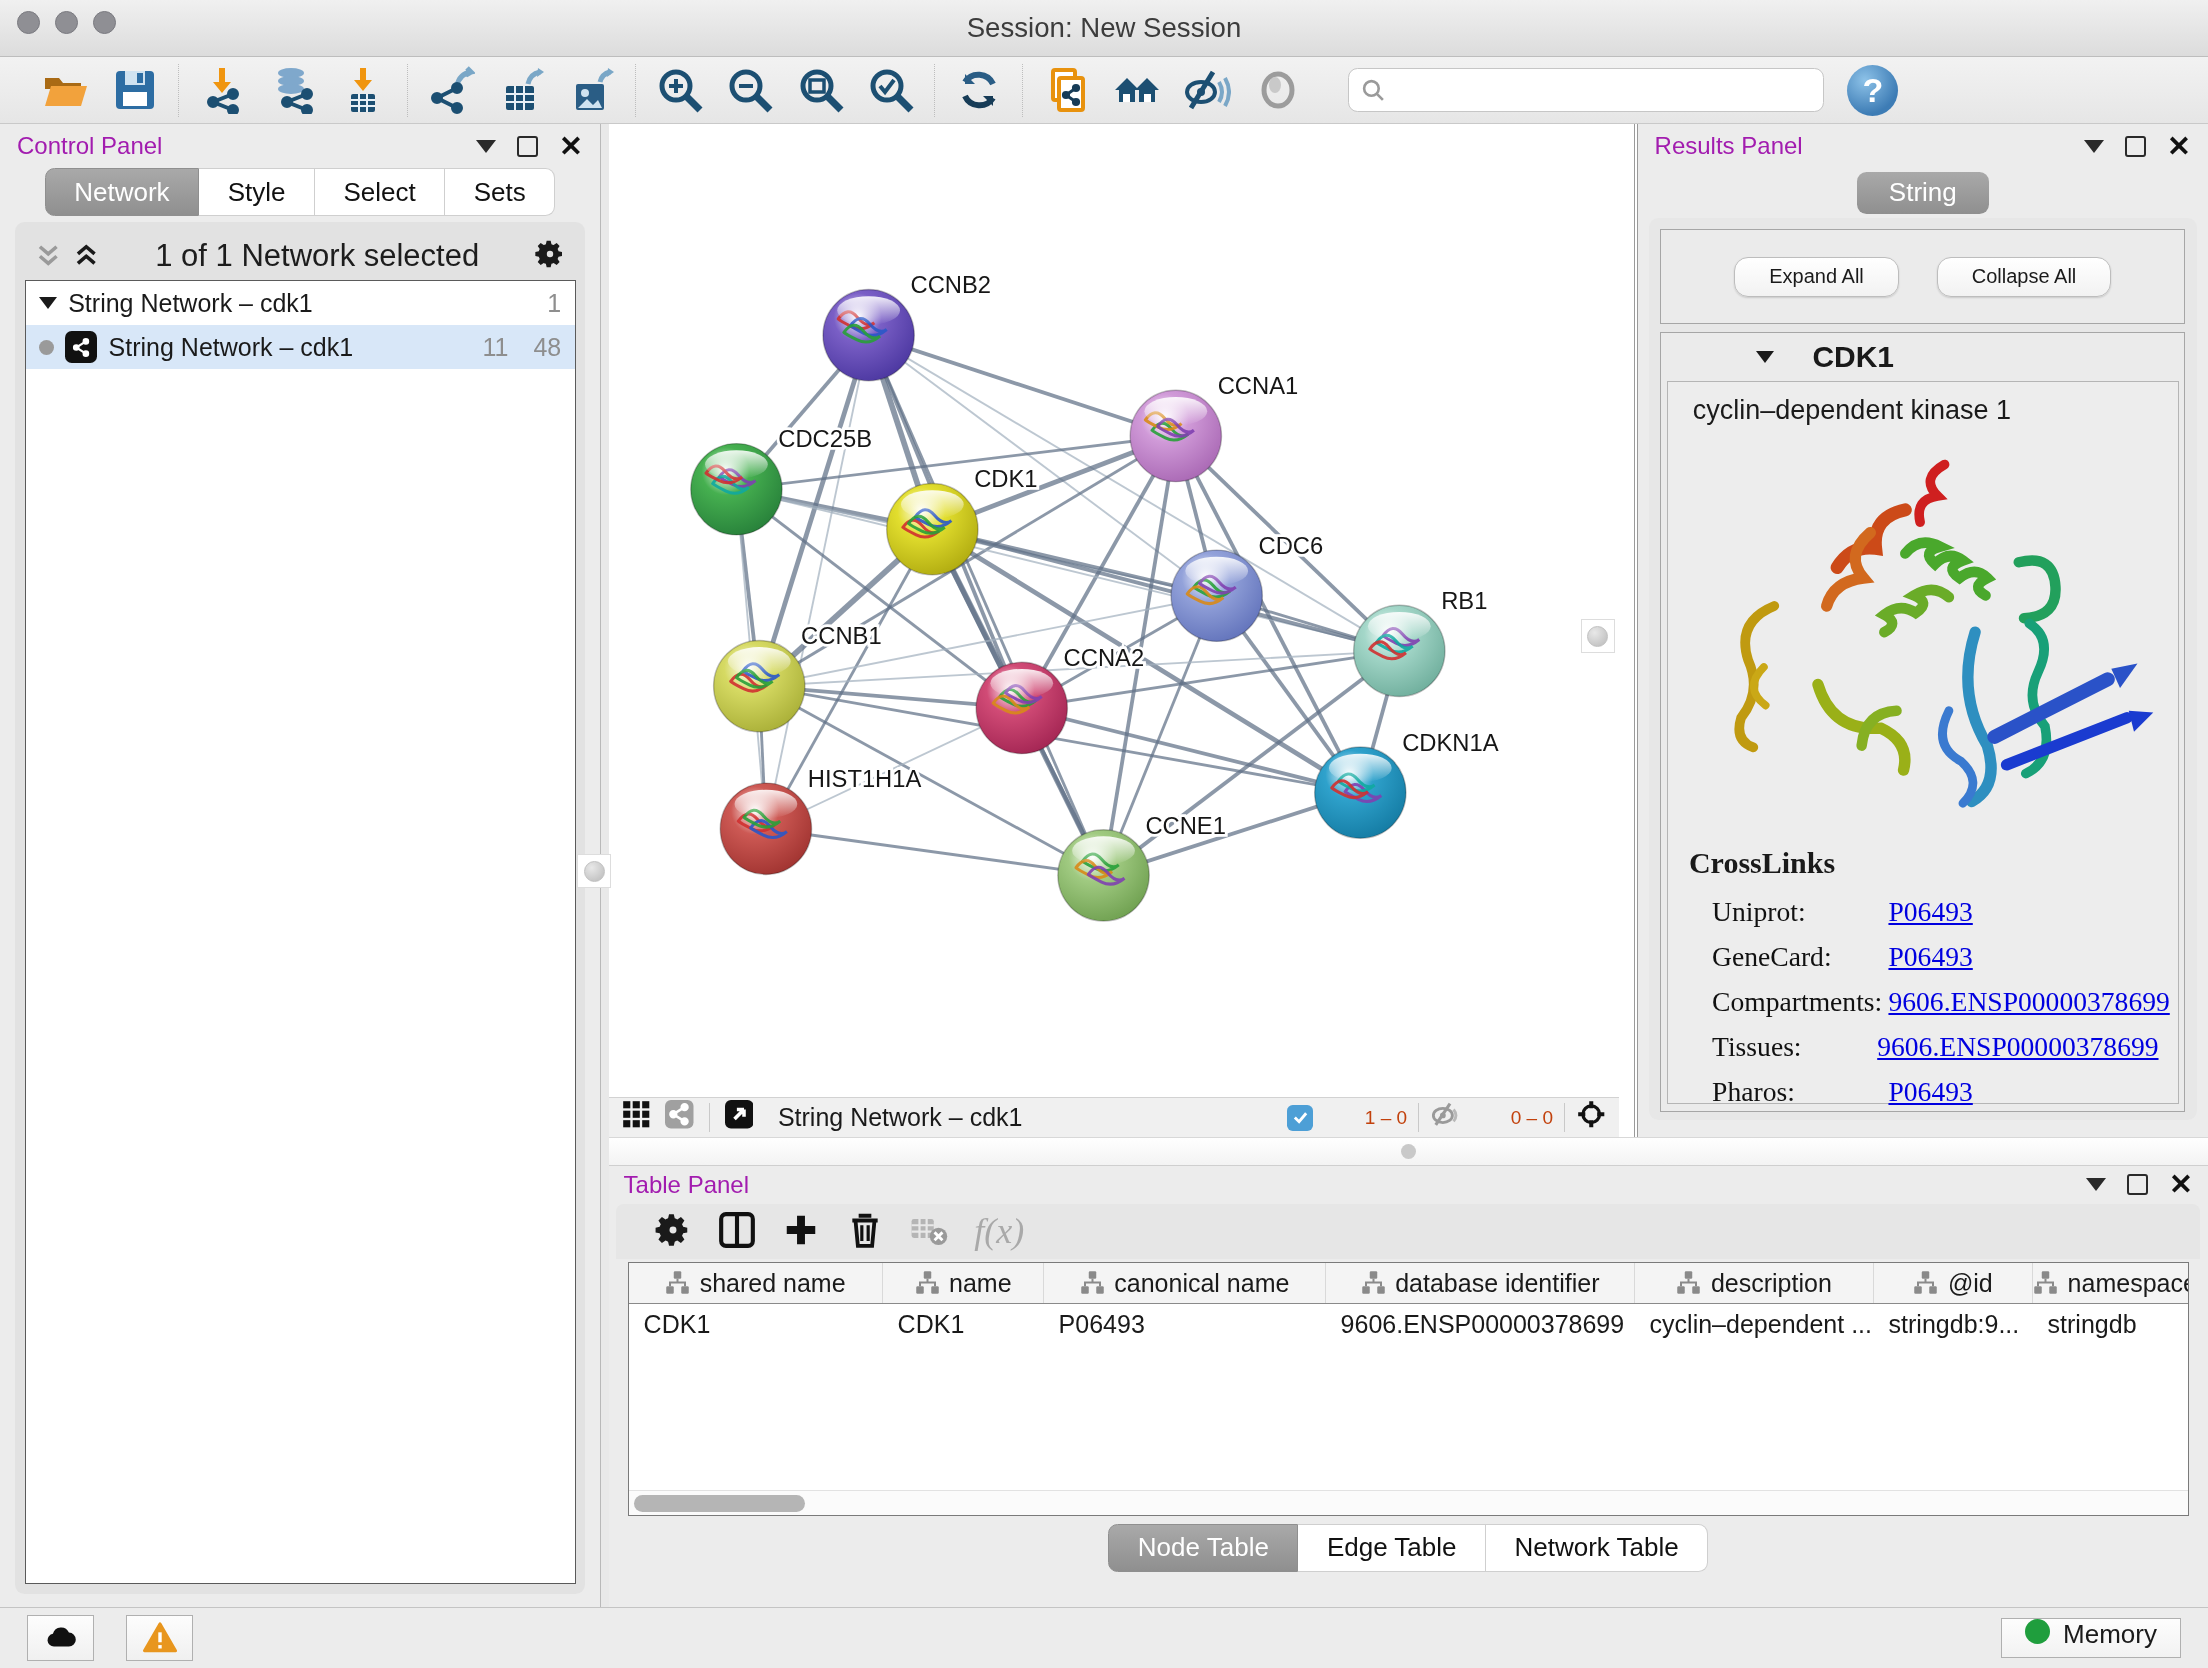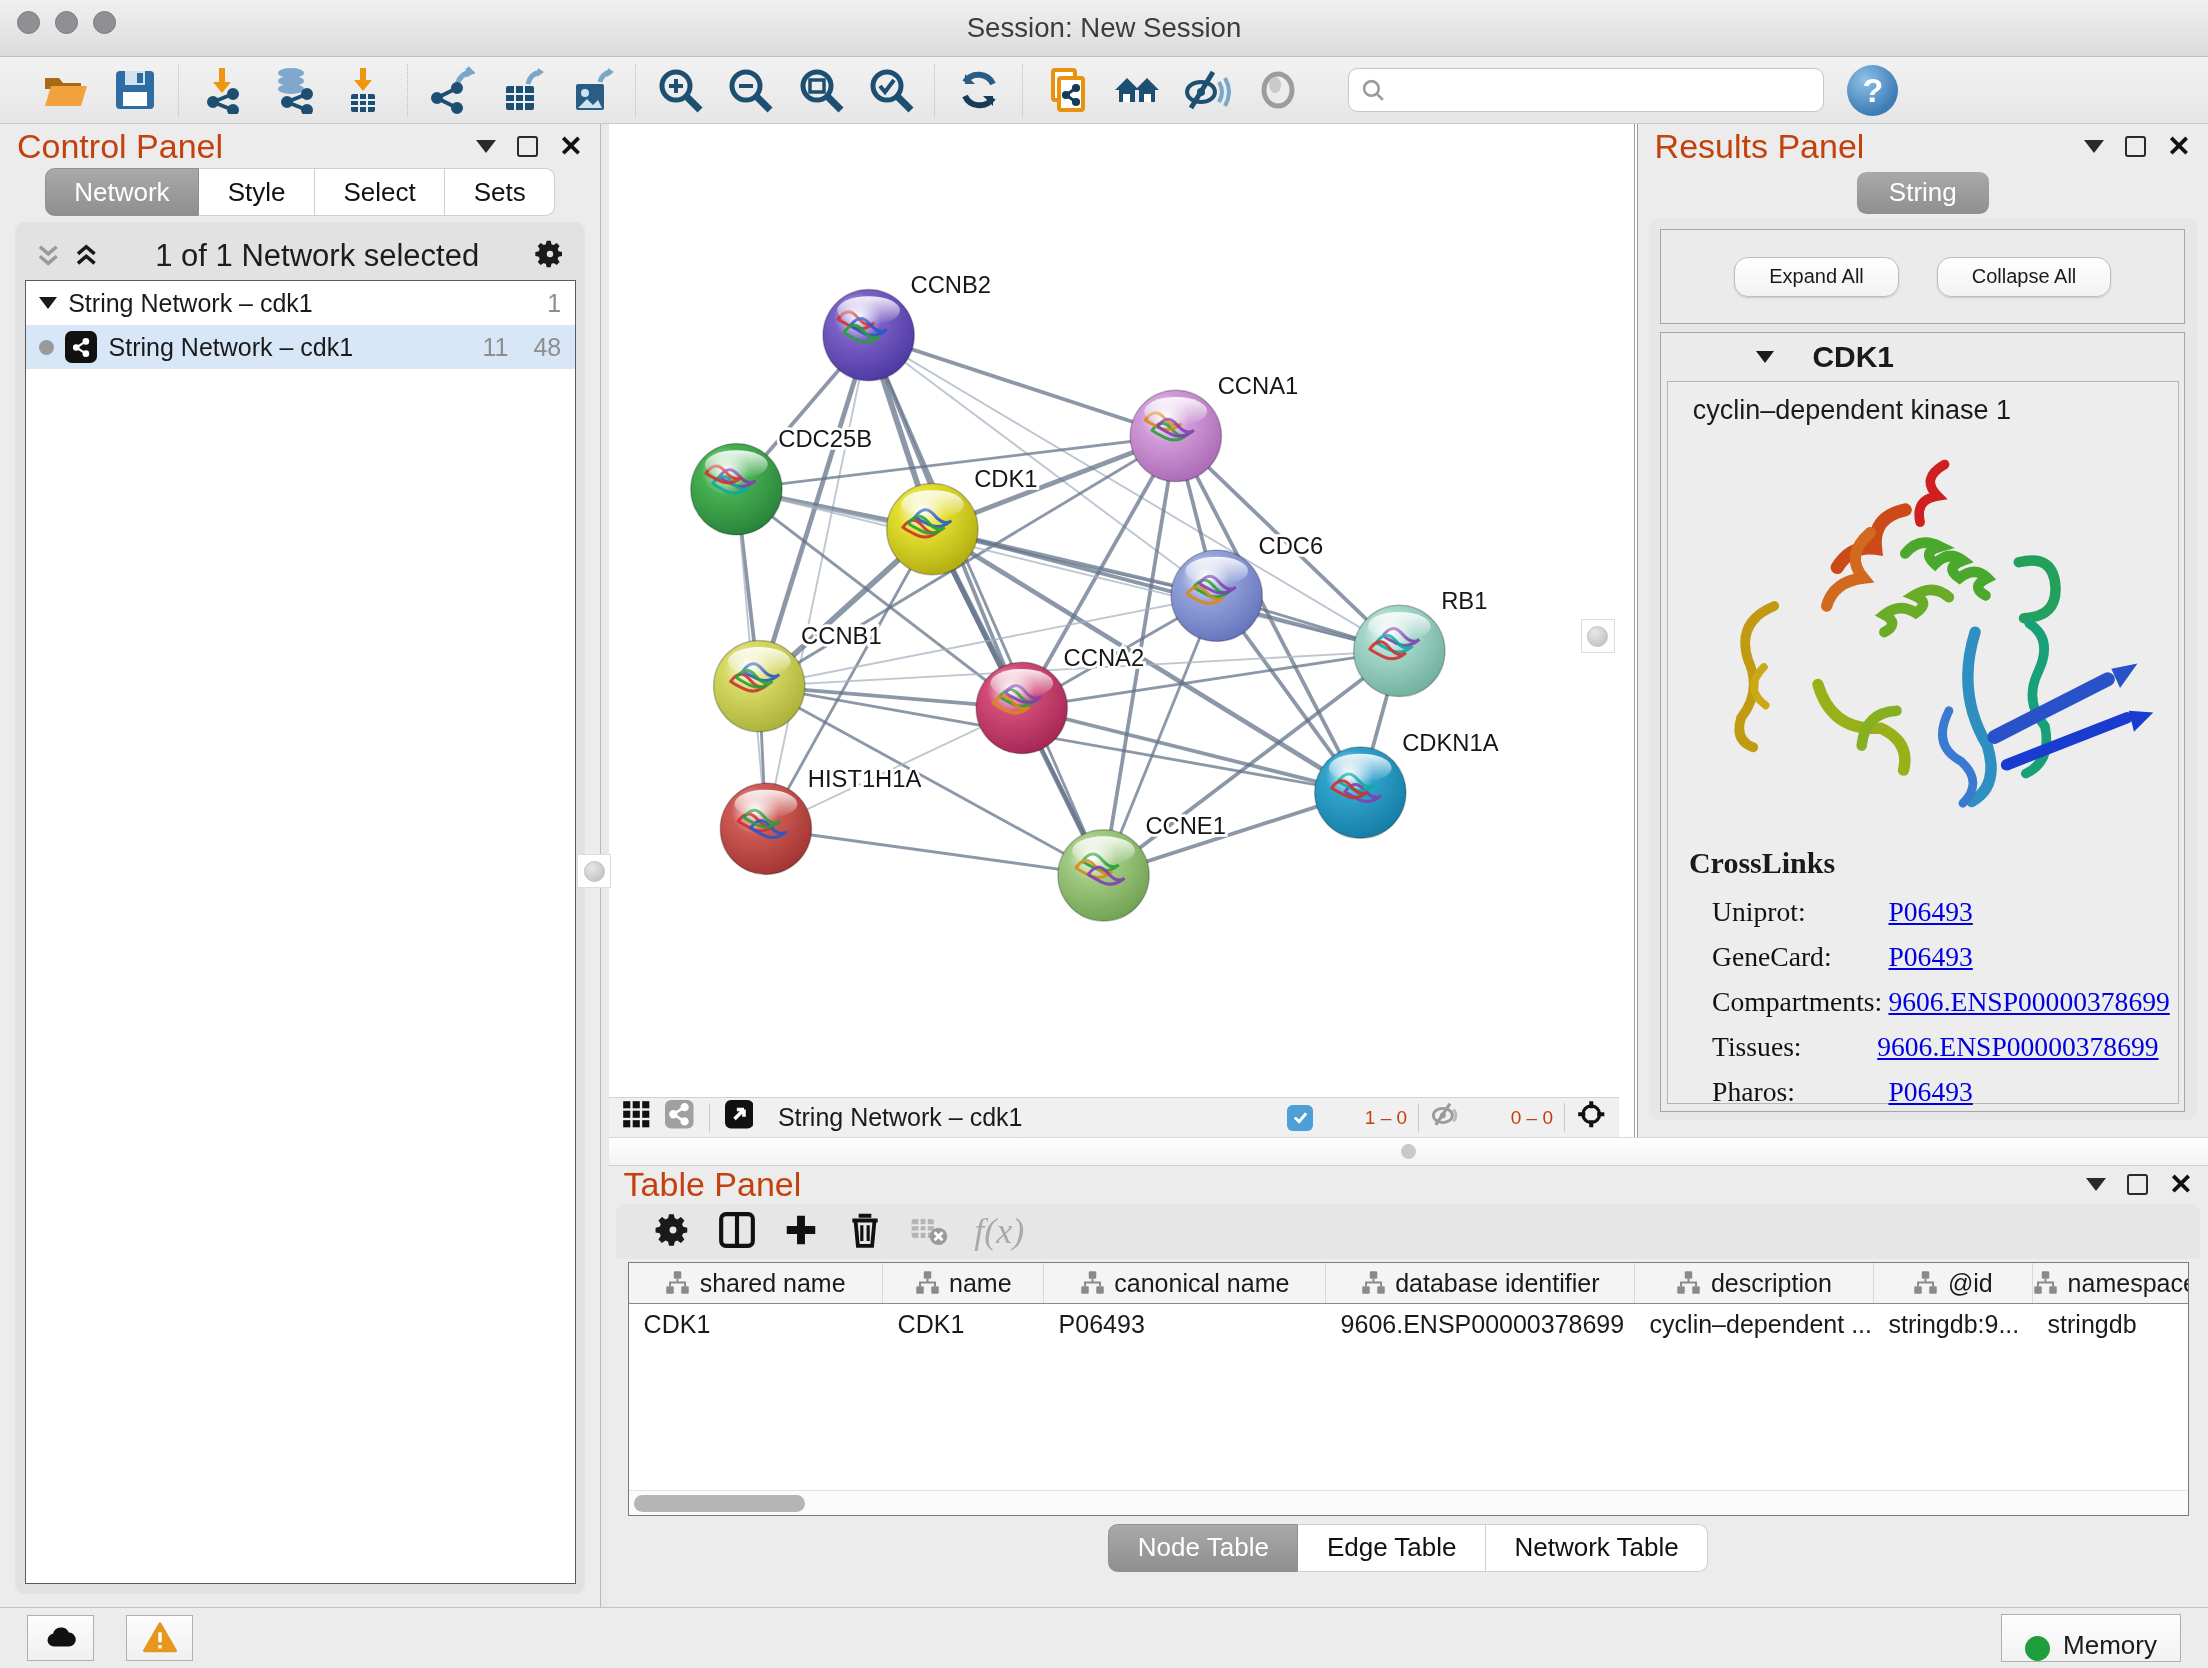--- a/index.html
+++ b/index.html
@@ -22,21 +22,21 @@
   .searchbox svg { width:25px; height:25px; }
   .searchbox input { border:none; outline:none; font-size:25px; flex:1; margin-left:7.6px; background:transparent; }
   .helpbtn { margin-left:23px; width:51px; height:51px; border-radius:50%; background:radial-gradient(circle at 35% 30%, #8dc2e8, #3d7cb5 70%); color:#fff; font-size:34px; font-weight:bold; display:flex; align-items:center; justify-content:center; }
 
   
   .main { flex:1; display:flex; min-height:0; }
 
   
   .control-panel { width:601px; flex:0 0 601px; background:#ececec; border-right:1px solid #b9b9b9; display:flex; flex-direction:column; }
   .panel-header { height:44px; display:flex; align-items:center; padding:0 17px; }
-  .panel-title { font-size:34px; color:#c2410c; }
+  .panel-title { font-size:24px; color:#a21caf; }
   .panel-controls { margin-left:auto; display:flex; align-items:center; gap:21px; }
   .pc-tri { width:0; height:0; border-left:10.5px solid transparent; border-right:10.5px solid transparent; border-top:13.3px solid #2a2a2a; }
   .pc-float { width:21px; height:21px; border:2.9px solid #2a2a2a; border-radius:2.9px; }
   .pc-close { font-size:28.5px; font-weight:bold; color:#111; line-height:1; }
   .segbar { display:flex; justify-content:center; }
   .segbar .seg { font-size:26px; padding:7.6px 28.5px; background:#fff; border:1px solid #cfcfcf; border-left:none; color:#111;text-align:right; }
   .segbar .seg:first-child { border-left:1px solid #cfcfcf; border-radius:9.5px 0 0 9.5px; }
   .segbar .seg:last-child { border-radius:0 9.5px 9.5px 0; }
   .segbar .seg.active { background:linear-gradient(#a9a9a9,#8f8f8f); color:#fff; border-color:#8f8f8f; }
   .cp-inner { margin:5.7px 15px 13.3px 15px; background:#e2e2e2; border-radius:9.5px; flex:1; display:flex; flex-direction:column; padding:9.5px; min-height:0; }
@@ -109,21 +109,21 @@
   .datatable th .hier { width:25px; height:25px; vertical-align:-3.8px; margin-right:9.5px; }
   .datatable td { font-size:25px; height:42px; padding-left:15px; white-space:nowrap; overflow:hidden; }
   .hscroll { position:absolute; bottom:0; left:0; right:0; height:25px; background:#fbfbfb; border-top:1px solid #e2e2e2; }
   .hscroll .thumb { position:absolute; left:5.7px; top:3.8px; width:171px; height:17px; border-radius:8.6px; background:#b5b5b5; }
   .tp-tabs { margin-top:7.6px; display:flex; justify-content:center; }
 
   
   .statusbar { height:61px; flex:0 0 61px; background:#ececec; border-top:1px solid #c4c4c4; display:flex; align-items:center; padding:0 27px; gap:32px; }
   .sb-btn { width:67px; height:46px; background:linear-gradient(#fdfdfd,#f0f0f0); border:1.9px solid #b0b0b0; display:flex; align-items:center; justify-content:center; }
   .sb-btn svg { width:34px; height:34px; }
-  .memory-btn { margin-left:auto; height:48px; background:linear-gradient(#fdfdfd,#f2f2f2); border:1.9px solid #b0b0b0; display:flex; align-items:flex-end; gap:13.3px; padding:0 23px; font-size:26px; }
+  .memory-btn { margin-left:auto; height:40px; background:linear-gradient(#fdfdfd,#f2f2f2); border:1.9px solid #b0b0b0; display:flex; align-items:flex-start; gap:13.3px; padding:0 23px; font-size:26px; }
   .memdot { width:25px; height:25px; border-radius:50%; background:#1f9e3d; }
 
   .net-label { font-size:25px; fill:#161616; stroke:#ffffff; stroke-width:6px; paint-order:stroke fill; }
 </style>
 </head>
 <body>
 
 <div class="window">
 
   <div class="titlebar">

